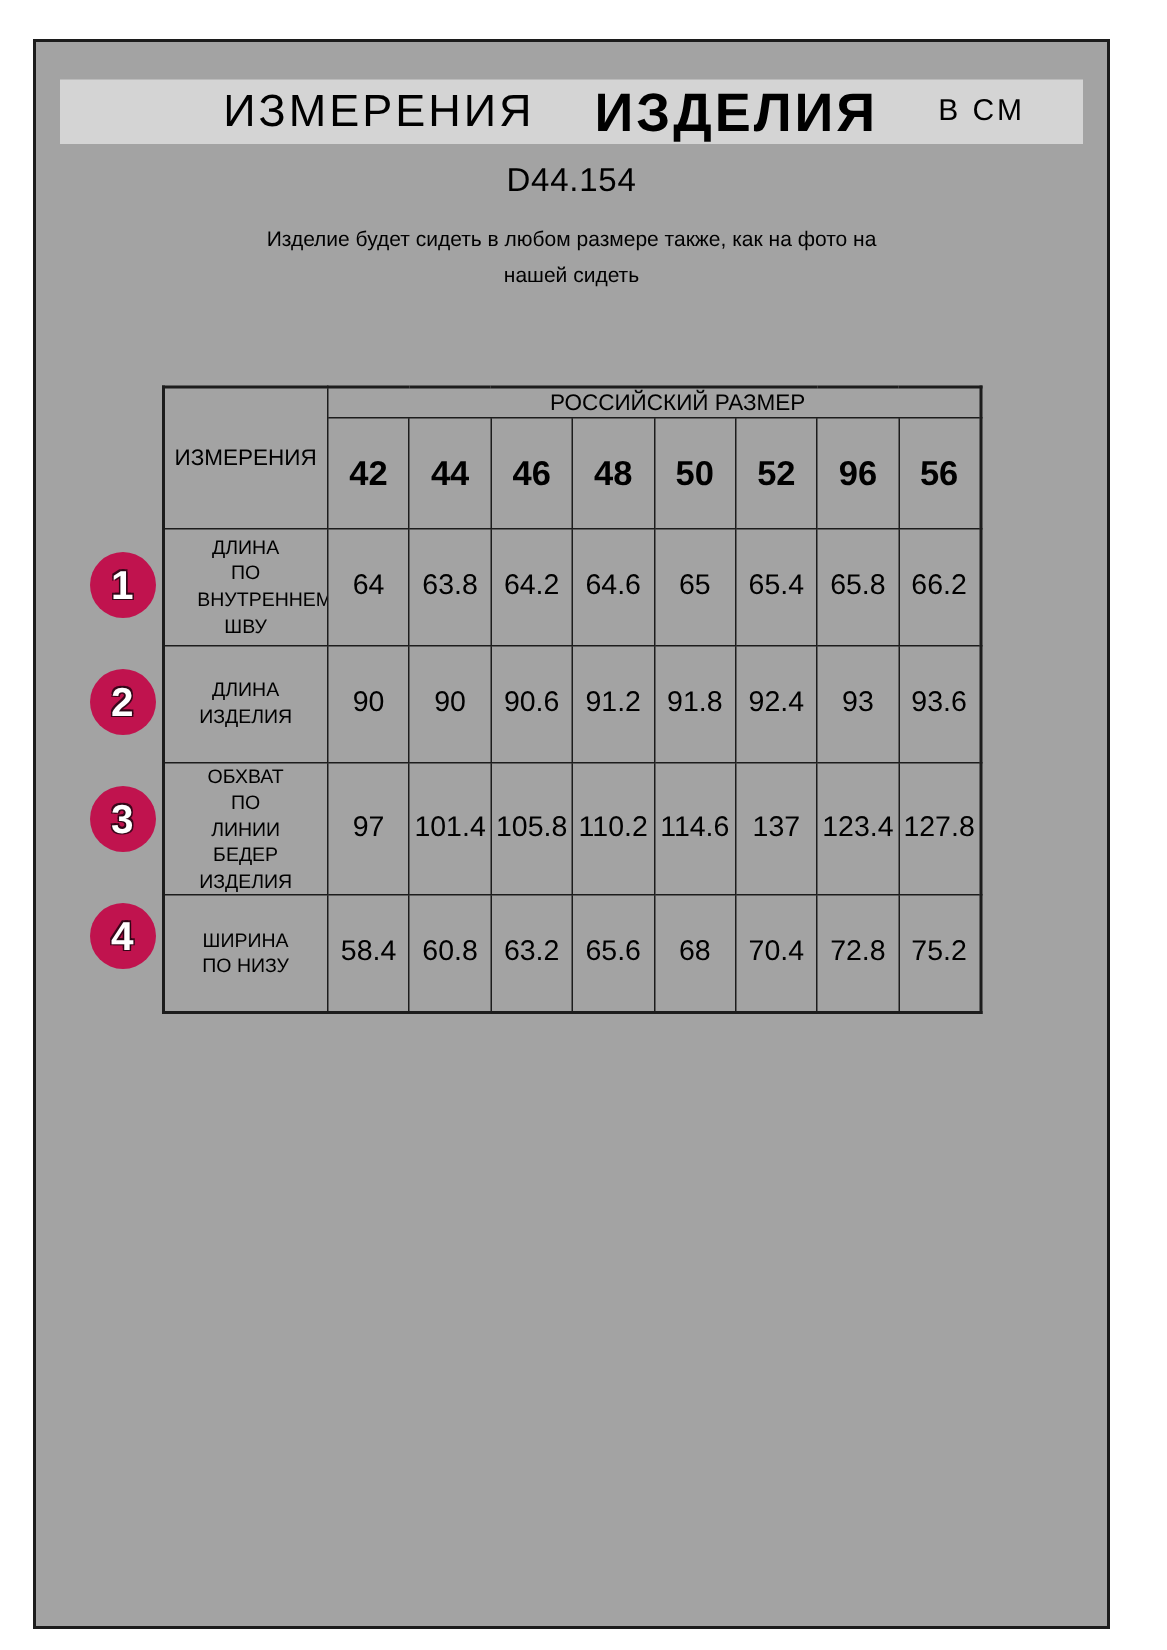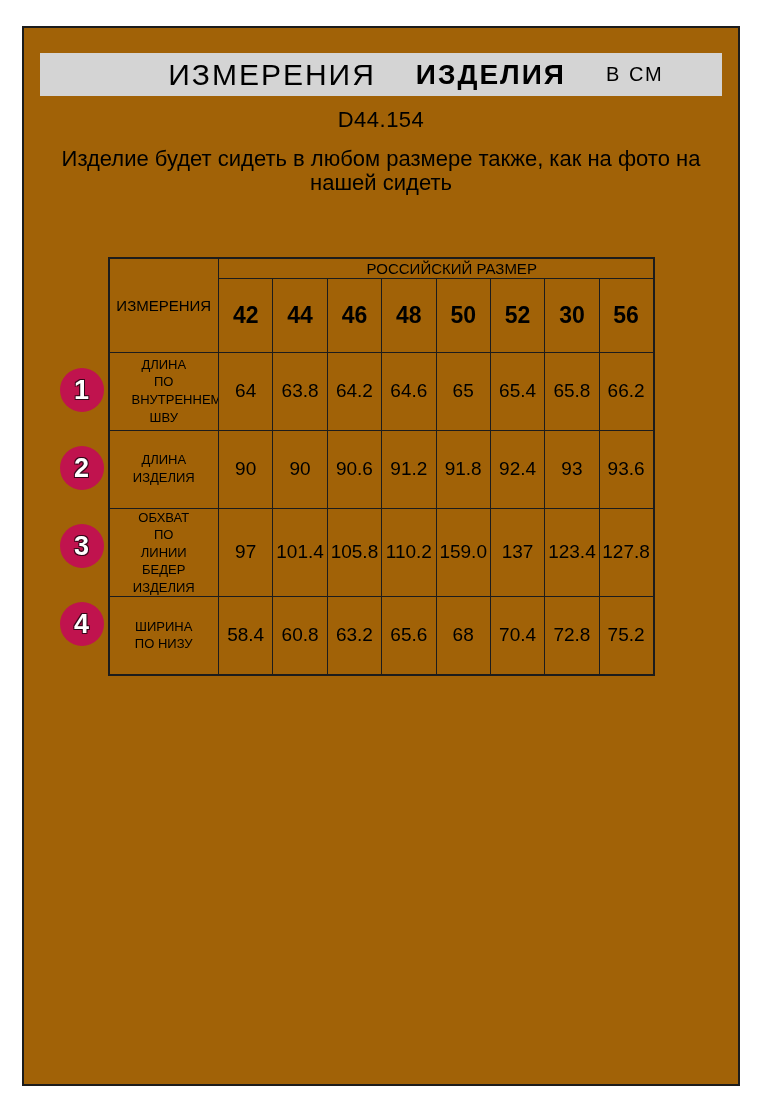--- a/index.html
+++ b/index.html
@@ -8,47 +8,47 @@
     width: 778px; height: 1100px;
     position: relative;
     font-family: "Liberation Sans", sans-serif;
     color: #000;
   }
   .frame {
     position: absolute;
     left: 22px; top: 26px;
     width: 718px; height: 1060px;
     border: 2px solid #1c1c1c;
-    background: #a16207;
+    background: #a3a3a3;
   }
   
   .header-bar {
     margin: 25px 16px 0 16px;
     height: 43px;
     background: #d4d4d4;
     display: flex;
     align-items: center;
     justify-content: center;
     gap: 40px;
     padding-left: 70px; 
   }
   .title-main   { font-size: 30px; font-weight: 400; letter-spacing: 2px; white-space: nowrap; }
-  .title-second { font-size: 28px; font-weight: 700; letter-spacing: 2px; white-space: nowrap; }
+  .title-second { font-size: 36px; font-weight: 700; letter-spacing: 2px; white-space: nowrap; }
   .title-unit   { font-size: 20px; font-weight: 400; letter-spacing: 2px; white-space: nowrap; }
 
   .product-code {
     margin-top: 11px;
     text-align: center;
     font-size: 22px;
     letter-spacing: 0.5px;
   }
   .description {
     margin-top: 14px;
     text-align: center;
-    font-size: 22px;
+    font-size: 14px;
     line-height: 24px;
   }
 
   
   .table-zone {
     position: relative;
     width: 547px;
     margin: 62px auto 0;
   }
   table {
@@ -156,21 +156,21 @@
           <th rowspan="2" class="corner-cell">ИЗМЕРЕНИЯ</th>
           <th colspan="8" class="group-cell">РОССИЙСКИЙ РАЗМЕР</th>
         </tr>
         <tr class="sizes-row">
           <th class="size-cell">42</th>
           <th class="size-cell">44</th>
           <th class="size-cell">46</th>
           <th class="size-cell">48</th>
           <th class="size-cell">50</th>
           <th class="size-cell">52</th>
-          <th class="size-cell">30</th>
+          <th class="size-cell">96</th>
           <th class="size-cell">56</th>
         </tr>
       </thead>
       <tbody>
         <tr>
           <td class="label-cell">ДЛИНА ПО ВНУТРЕННЕМУ ШВУ</td>
           <td class="value-cell">64</td>
           <td class="value-cell">63.8</td>
           <td class="value-cell">64.2</td>
           <td class="value-cell">64.6</td>
@@ -189,21 +189,21 @@
           <td class="value-cell">92.4</td>
           <td class="value-cell">93</td>
           <td class="value-cell">93.6</td>
         </tr>
         <tr>
           <td class="label-cell">ОБХВАТ ПО ЛИНИИ БЕДЕР ИЗДЕЛИЯ</td>
           <td class="value-cell">97</td>
           <td class="value-cell">101.4</td>
           <td class="value-cell">105.8</td>
           <td class="value-cell">110.2</td>
-          <td class="value-cell">159.0</td>
+          <td class="value-cell">114.6</td>
           <td class="value-cell">137</td>
           <td class="value-cell">123.4</td>
           <td class="value-cell">127.8</td>
         </tr>
         <tr>
           <td class="label-cell">ШИРИНА ПО НИЗУ</td>
           <td class="value-cell">58.4</td>
           <td class="value-cell">60.8</td>
           <td class="value-cell">63.2</td>
           <td class="value-cell">65.6</td>

